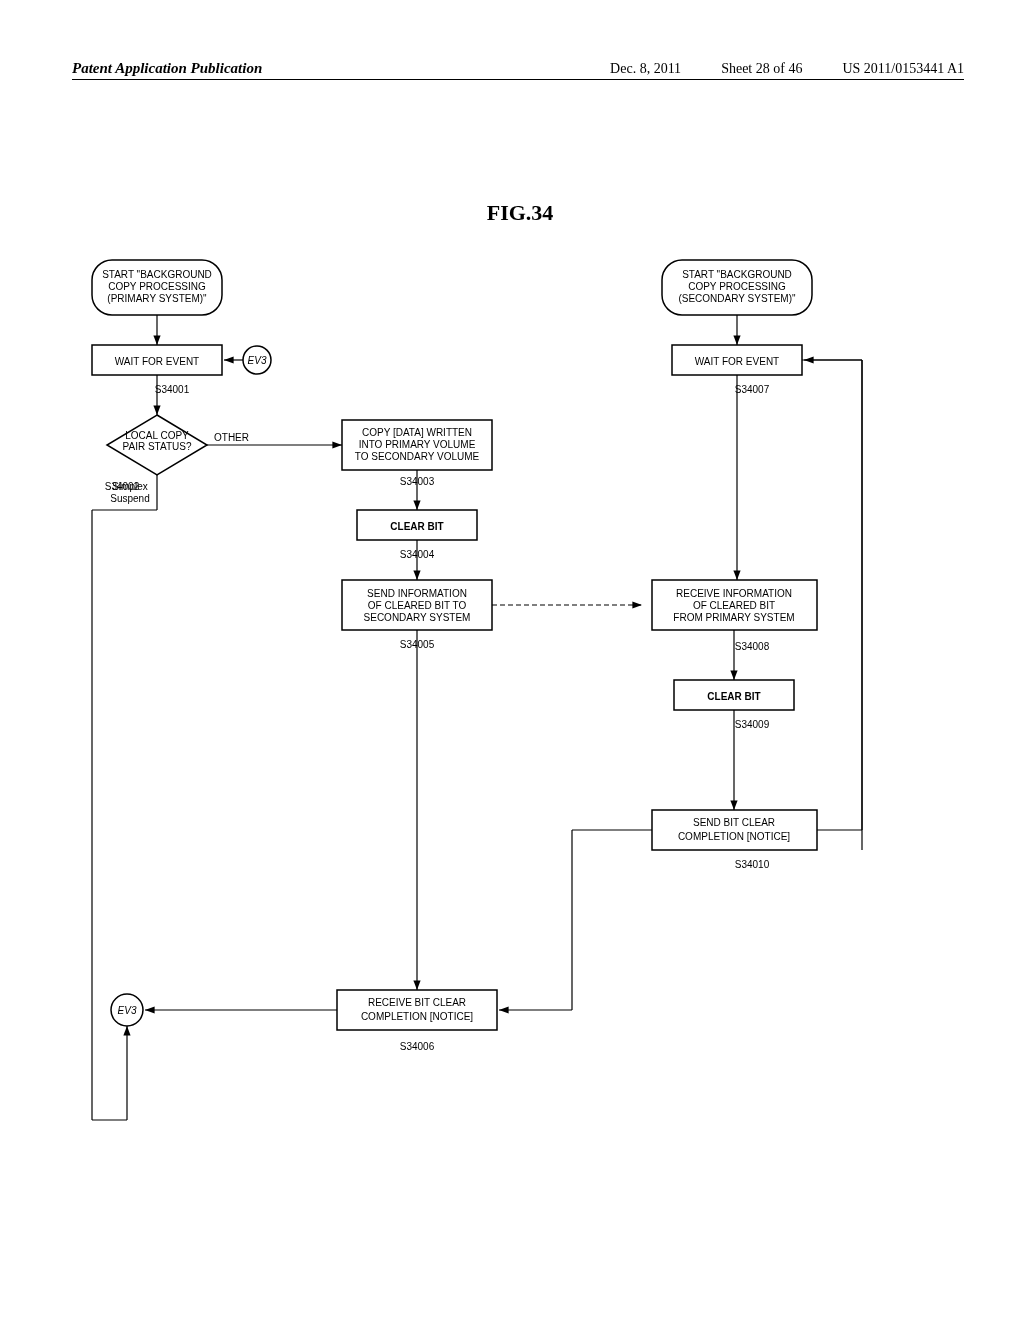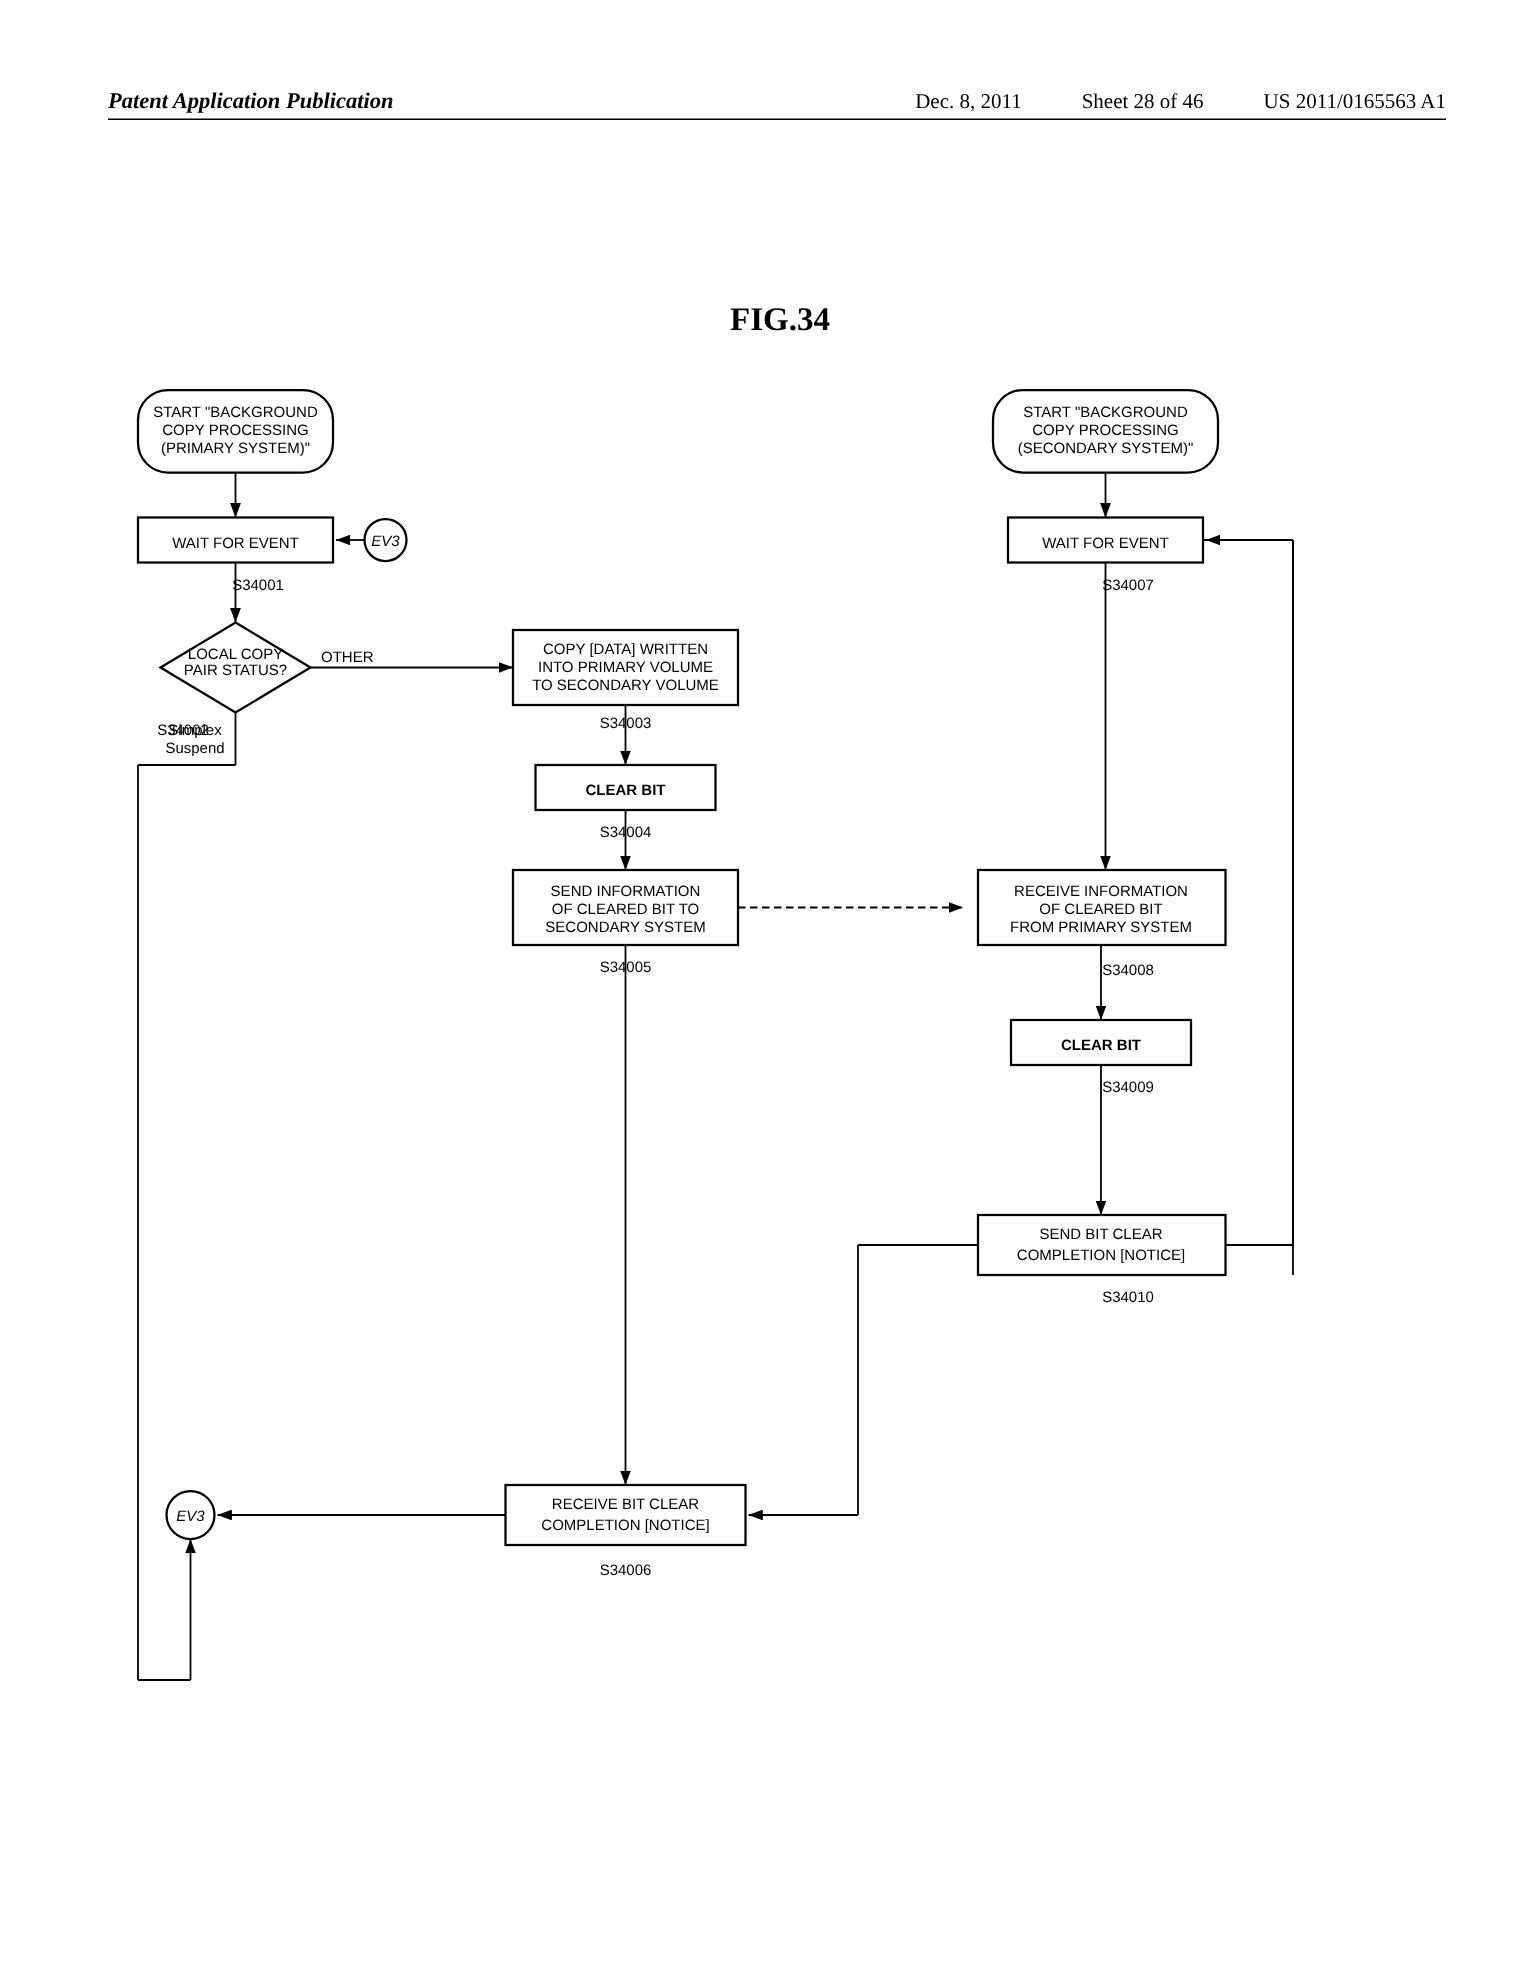--- a/index.html
+++ b/index.html
@@ -78,21 +78,21 @@
     }
   </style>
 </head>
 <body>
 
 <div class="header">
   <span class="header-left">Patent Application Publication</span>
   <div class="header-center-group">
     <span class="header-date">Dec. 8, 2011</span>
     <span class="header-sheet">Sheet 28 of 46</span>
-    <span class="header-patent">US 2011/0165563 A1</span>
+    <span class="header-patent">US 2011/0153441 A1</span>
   </div>
 </div>
 
 <div class="fig-title">FIG.34</div>
 
 <div class="diagram-area">
   <svg class="flowchart" viewBox="0 0 900 970" xmlns="http://www.w3.org/2000/svg">
     <defs>
       <marker id="arrowhead" markerWidth="8" markerHeight="6" refX="8" refY="3" orient="auto">
         <polygon points="0 0, 8 3, 0 6" fill="#000"></polygon>

